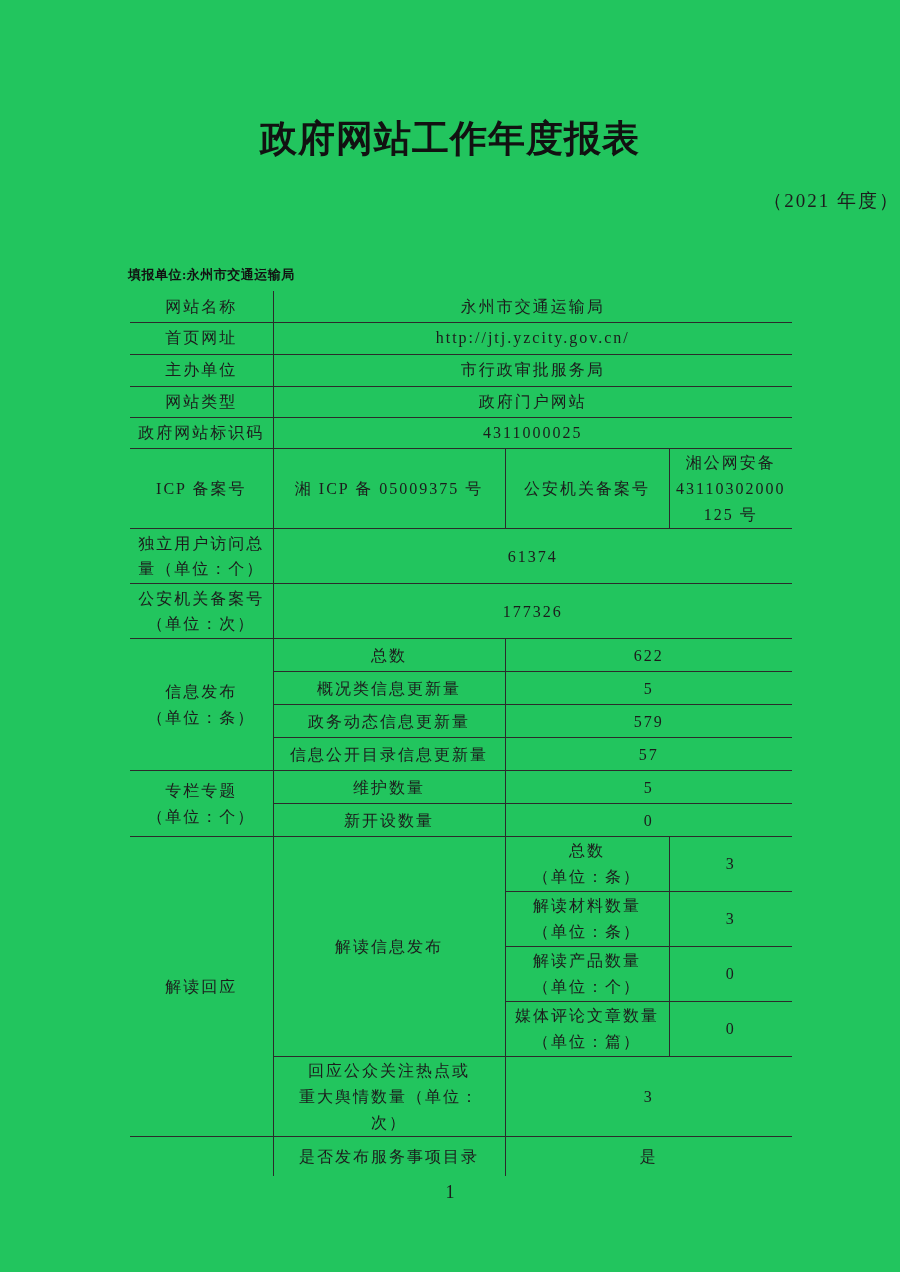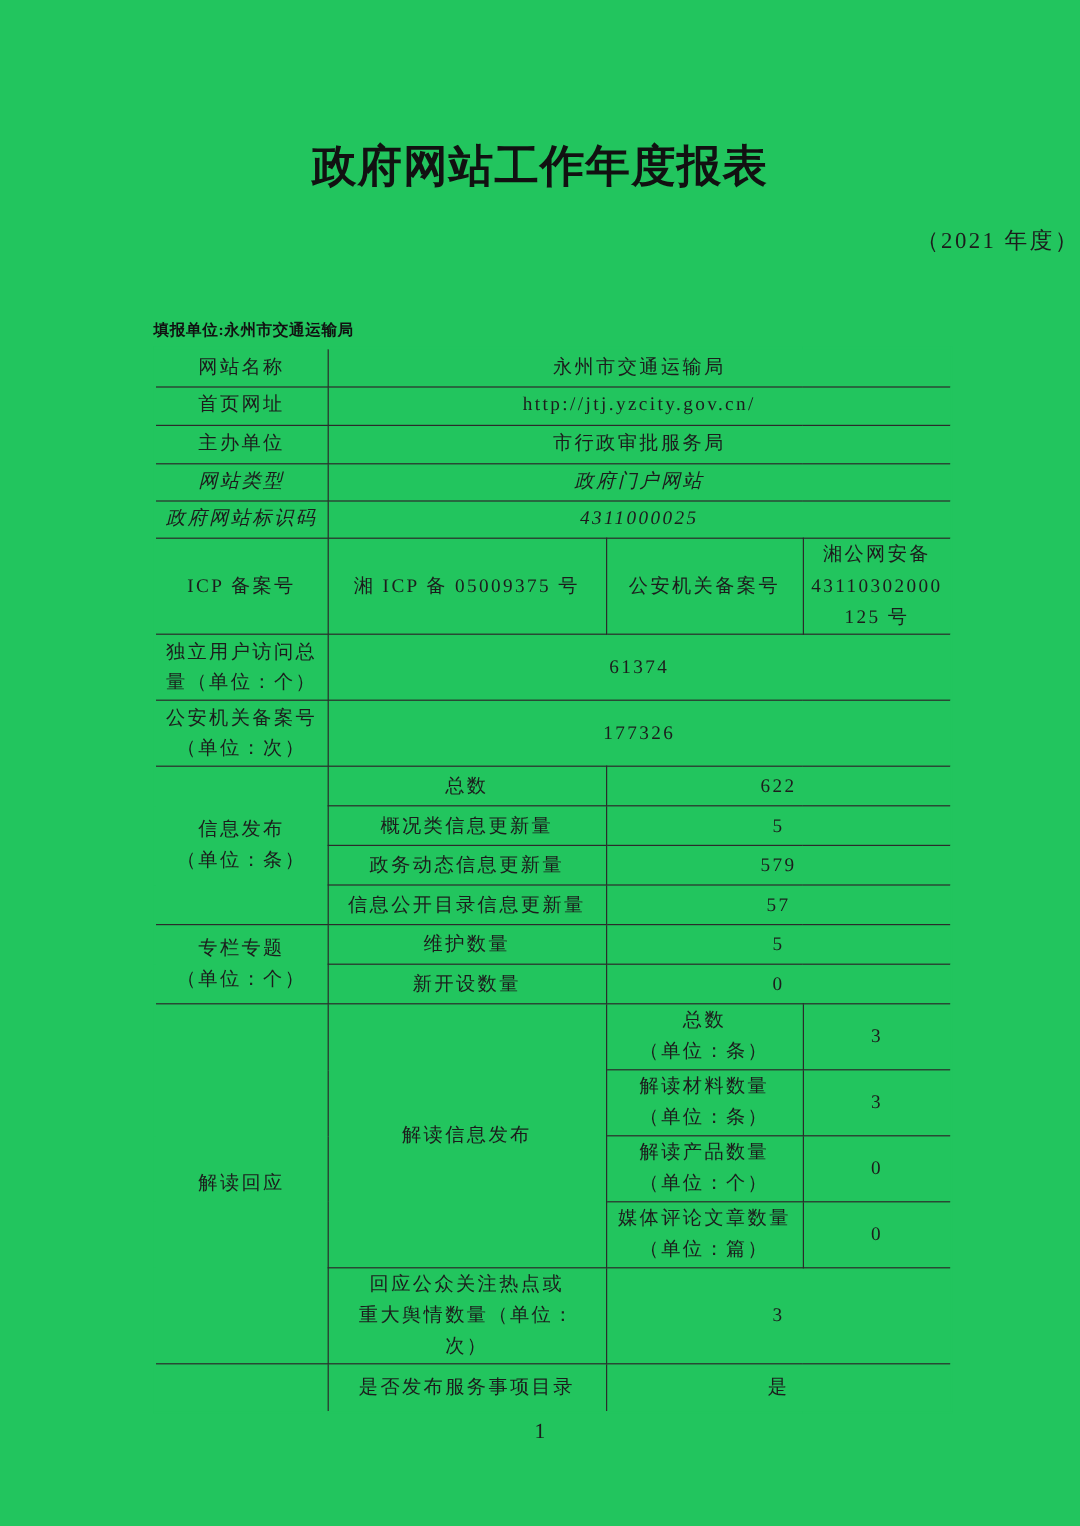--- a/index.html
+++ b/index.html
@@ -50,21 +50,21 @@
     text-align: center;
     vertical-align: middle;
     font-size: 16px;
     letter-spacing: 2px;
     line-height: 1.62;
     white-space: pre-line;
     padding: 1px 3px;
     overflow: hidden;
   }
   tr.h32 { height: 32px; }
-  tr.h31 { height: 31px; font-style: italic; }
+  tr.h31 { height: 31px; }
   tr.h78 { height: 78px; }
   tr.h55 { height: 55px; }
   tr.h33 { height: 33px; }
   tr.h51 { height: 51px; }
   tr.h79 { height: 79px; }
   tr.h40 { height: 40px; padding-left: 26px; }
   .page-number {
     position: absolute;
     left: 0;
     width: 100%;

